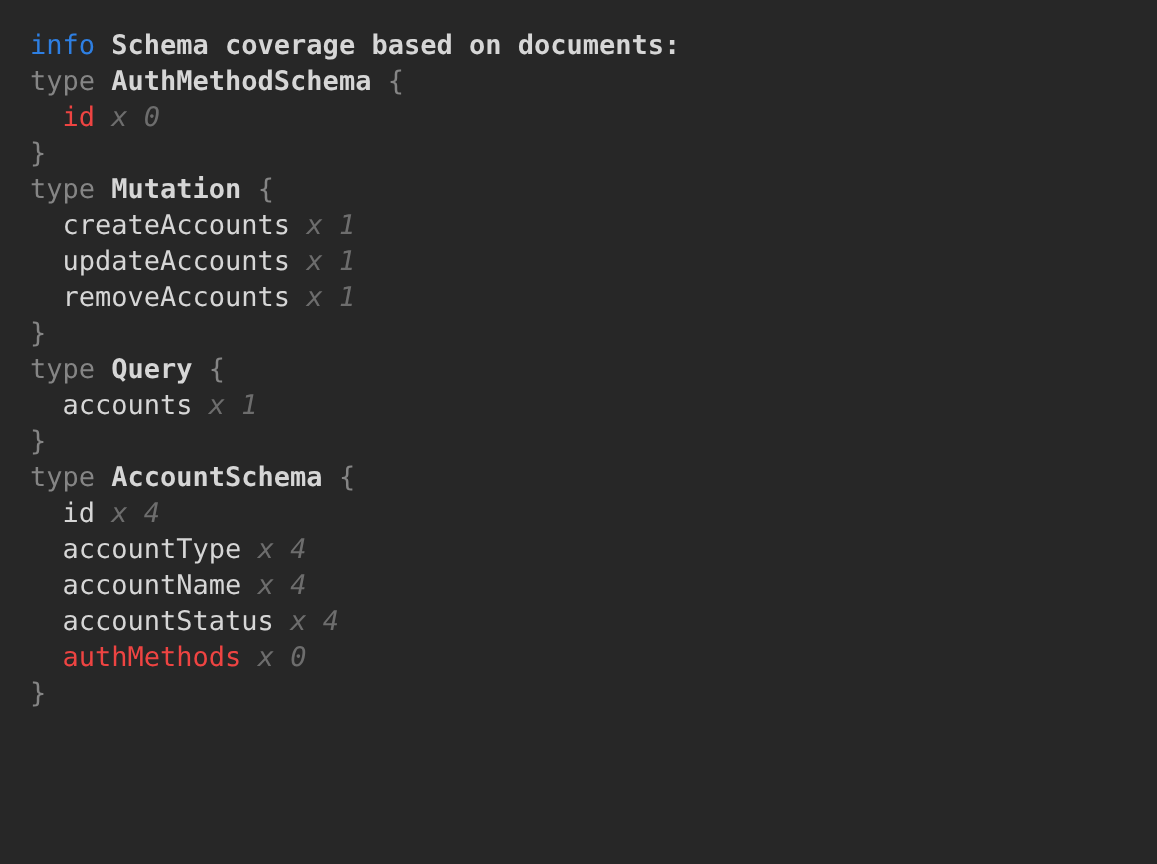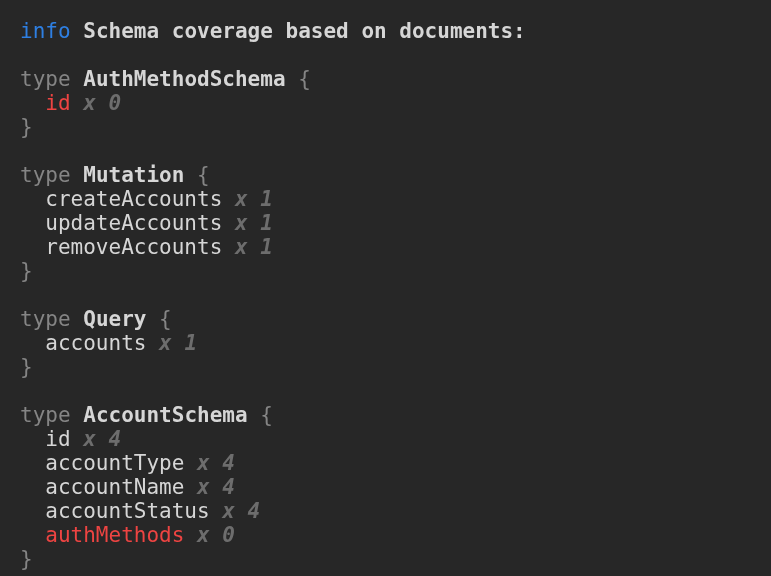--- a/index.html
+++ b/index.html
@@ -12,30 +12,29 @@
     overflow: hidden;
     background: var(--bg, #272727);
   }
   .terminal {
     box-sizing: border-box;
     width: 771px;
     height: 576px;
     margin: 0;
     padding: 19px 20px;
     font-family: "DejaVu Sans Mono", "Liberation Mono", monospace;
-    font-size: 21px;
+    font-size: 18px;
     line-height: 24px;
     white-space: pre;
     color: var(--text, #d6d6d6);
   }
   .line {
     height: 24px;
   }
   .type-block {
-    margin-top: 24px; 
   }
   .info-label {
     color: var(--blue, #2e7fe2);
     font-weight: normal;
   }
   .info-msg {
     color: var(--text, #d6d6d6);
     font-weight: bold;
   }
   .kw {
@@ -49,19 +48,19 @@
   .field-name {
     color: var(--text, #d6d6d6);
     font-weight: normal;
   }
   .field-name.uncovered {
     color: var(--red, #ee4442);
   }
   .count {
     color: var(--dim, #6d6d6d);
     font-style: italic;
-    font-weight: bold;
+    font-weight: normal;
   }
 </style>
 </head>
 <body style="--bg: #272727; --blue: #2e7fe2; --text: #d6d6d6; --kw: #858585; --dim: #6d6d6d; --red: #ee4442;">
 
 <pre class="terminal"><div class="line"><span class="info-label">info</span><span> </span><span class="info-msg">Schema coverage based on documents:</span></div><div id="type-blocks"><div class="type-block"><div class="line"><span class="kw">type</span> <span class="type-name">AuthMethodSchema</span> <span class="kw">{</span></div><div class="line">  <span class="field-name uncovered">id</span> <span class="count">x 0</span></div><div class="line"><span class="kw">}</span></div></div><div class="type-block"><div class="line"><span class="kw">type</span> <span class="type-name">Mutation</span> <span class="kw">{</span></div><div class="line">  <span class="field-name">createAccounts</span> <span class="count">x 1</span></div><div class="line">  <span class="field-name">updateAccounts</span> <span class="count">x 1</span></div><div class="line">  <span class="field-name">removeAccounts</span> <span class="count">x 1</span></div><div class="line"><span class="kw">}</span></div></div><div class="type-block"><div class="line"><span class="kw">type</span> <span class="type-name">Query</span> <span class="kw">{</span></div><div class="line">  <span class="field-name">accounts</span> <span class="count">x 1</span></div><div class="line"><span class="kw">}</span></div></div><div class="type-block"><div class="line"><span class="kw">type</span> <span class="type-name">AccountSchema</span> <span class="kw">{</span></div><div class="line">  <span class="field-name">id</span> <span class="count">x 4</span></div><div class="line">  <span class="field-name">accountType</span> <span class="count">x 4</span></div><div class="line">  <span class="field-name">accountName</span> <span class="count">x 4</span></div><div class="line">  <span class="field-name">accountStatus</span> <span class="count">x 4</span></div><div class="line">  <span class="field-name uncovered">authMethods</span> <span class="count">x 0</span></div><div class="line"><span class="kw">}</span></div></div></div></pre>
 
 </body></html>

